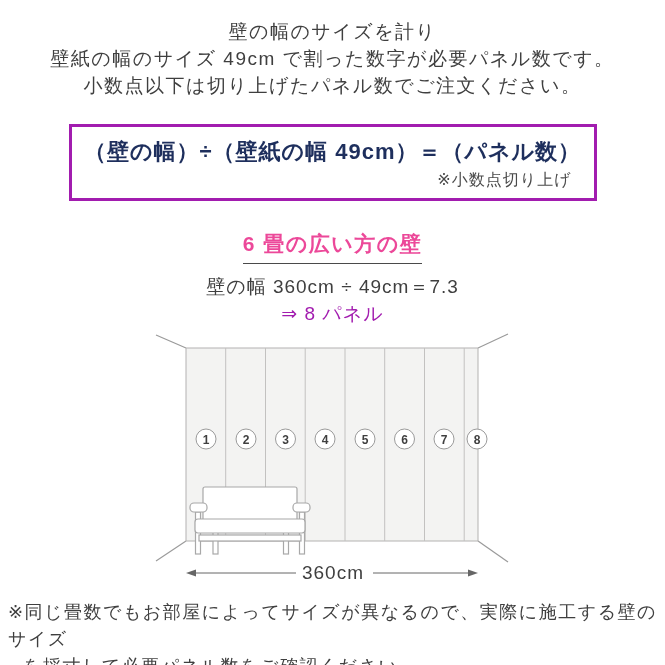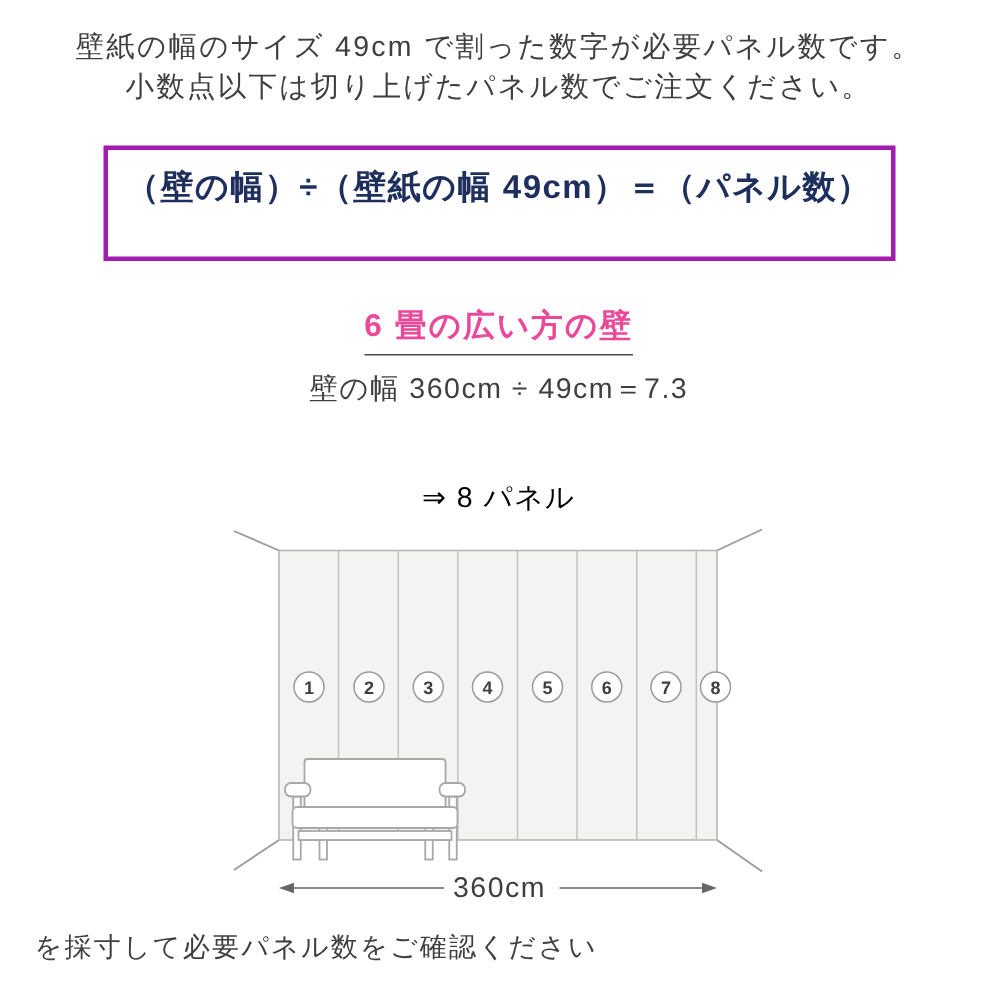--- a/index.html
+++ b/index.html
@@ -59,22 +59,21 @@
     font-size: 19px;
     line-height: 27px;
     letter-spacing: 1px;
     color: #3f3f3f;
   }
   .result-line {
     text-align: center;
     font-size: 19px;
     line-height: 27px;
     letter-spacing: 1px;
-    color: #000000;
-    margin-top: 46px;
+    color: #a21caf;
   }
   .diagram-wrap { width: 665px; height: 264px; }
   svg { display: block; }
   .footnote {
     margin-top: 8px;
     padding-left: 8px;
     font-size: 18px;
     line-height: 27px;
     letter-spacing: 1.5px;
     color: #3f3f3f;
@@ -91,26 +90,28 @@
     font-size: 19px;
     letter-spacing: 1px;
     fill: #3f3f3f;
     font-family: "Liberation Sans", "DejaVu Sans", sans-serif;
   }
 </style>
 </head>
 <body>
 
 <div class="intro">
+  <div>壁の幅のサイズを計り</div>
   <div>壁紙の幅のサイズ 49cm で割った数字が必要パネル数です。</div>
   <div>小数点以下は切り上げたパネル数でご注文ください。</div>
 </div>
 
 <div class="formula-box">
   <div class="formula-line">（壁の幅）÷（壁紙の幅 49cm）＝（パネル数）</div>
+  <div class="formula-note">※小数点切り上げ</div>
 </div>
 
 <div class="example-heading-wrap">
   <span class="example-heading">6 畳の広い方の壁</span>
 </div>
 
 <div class="calc-line">壁の幅 360cm ÷ 49cm＝7.3</div>
 <div class="result-line">⇒ 8 パネル</div>
 
 <div class="diagram-wrap">
@@ -191,14 +192,15 @@
     <line x1="190" y1="246" x2="296" y2="246"></line>
     <line x1="373" y1="246" x2="474" y2="246"></line>
   </g>
   <polygon points="186,246 196,242.5 196,249.5" fill="#666666"></polygon>
   <polygon points="478,246 468,242.5 468,249.5" fill="#666666"></polygon>
   <text class="dim-text" x="333" y="252" text-anchor="middle">360cm</text>
 </svg>
 </div>
 
 <div class="footnote">
+  <div class="line1">※同じ畳数でもお部屋によってサイズが異なるので、実際に施工する壁のサイズ</div>
   <div class="line2">を採寸して必要パネル数をご確認ください</div>
 </div>
 
 </body></html>

